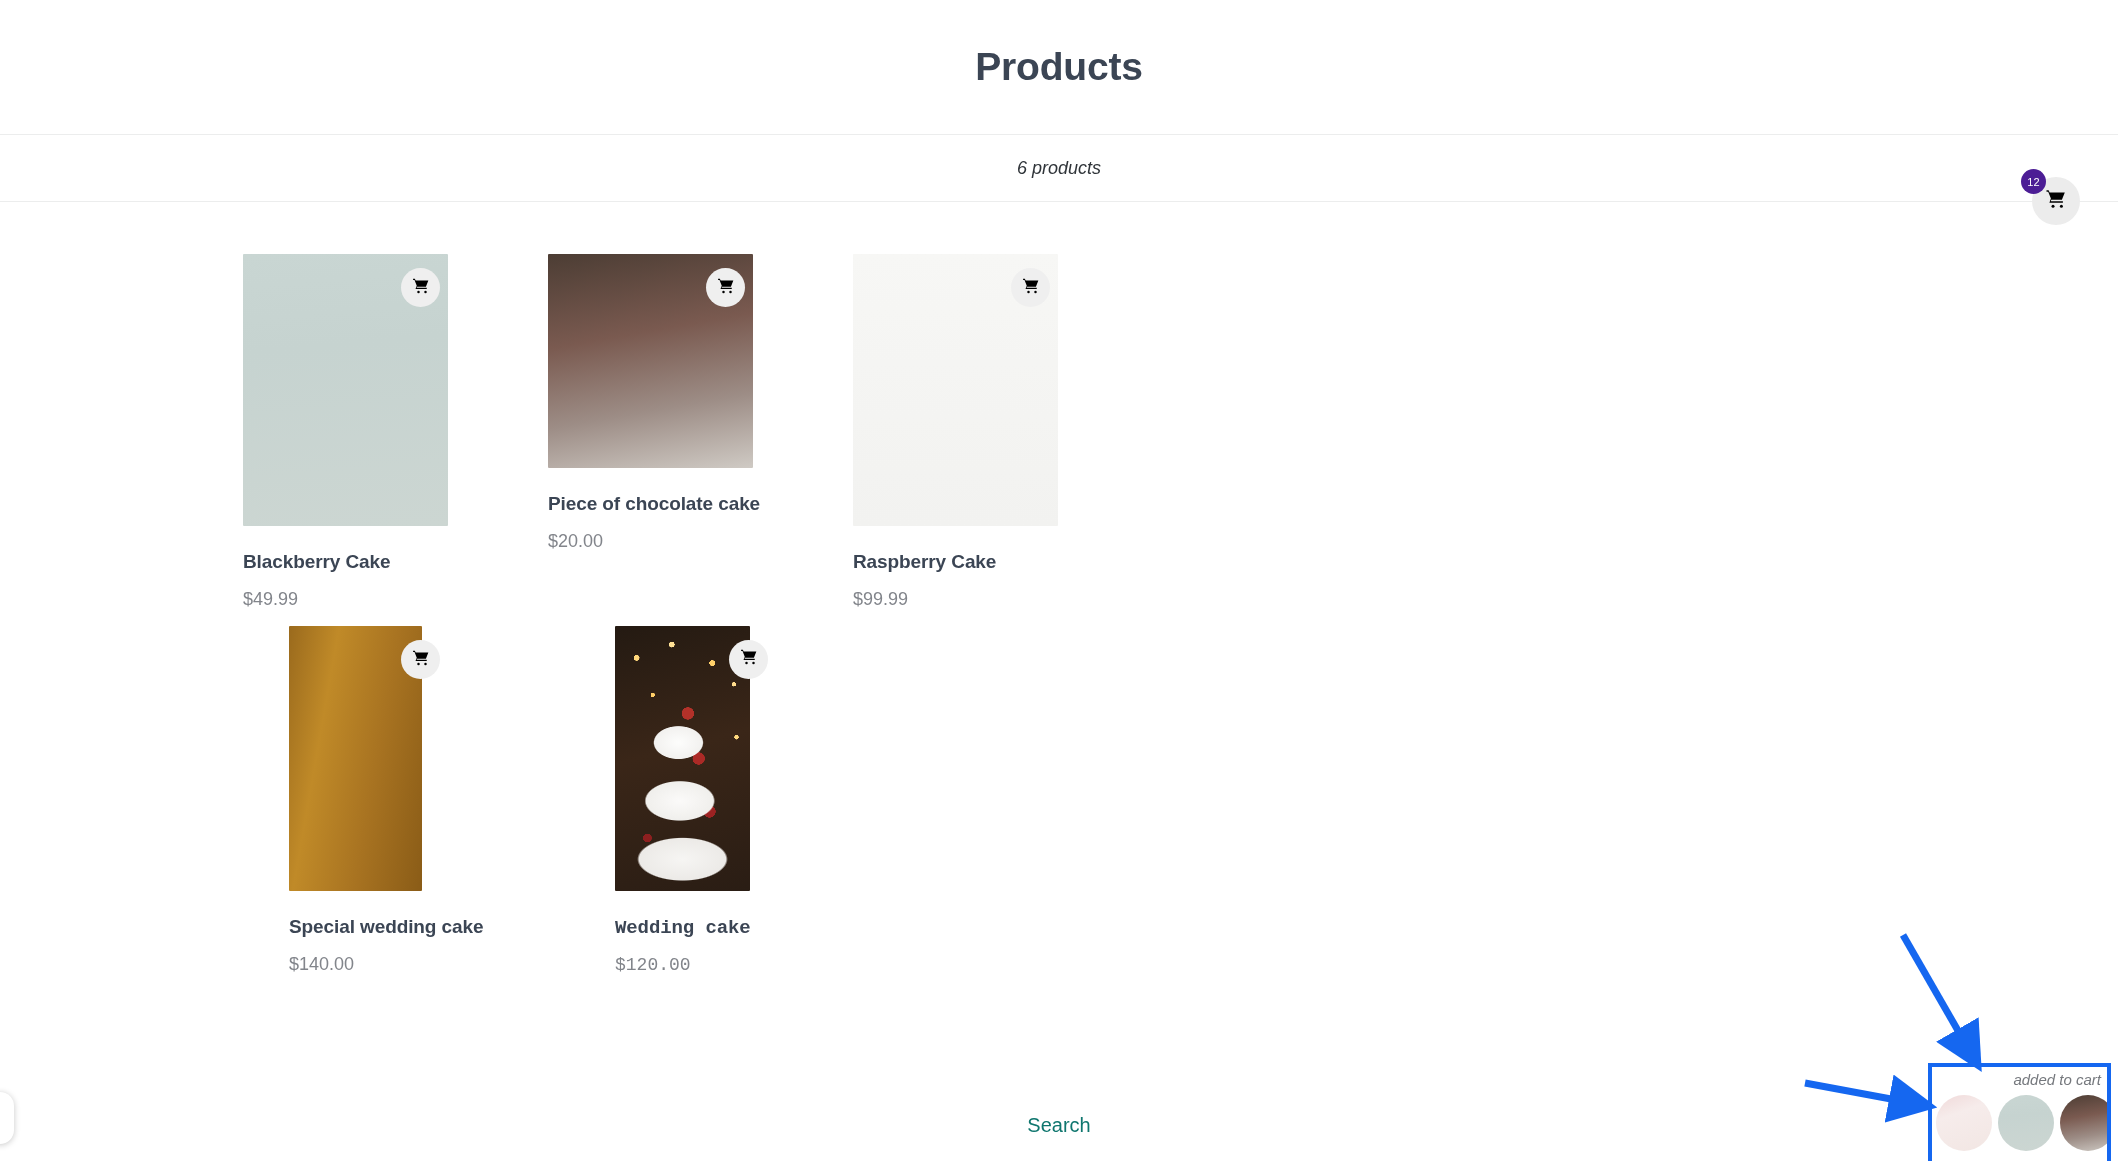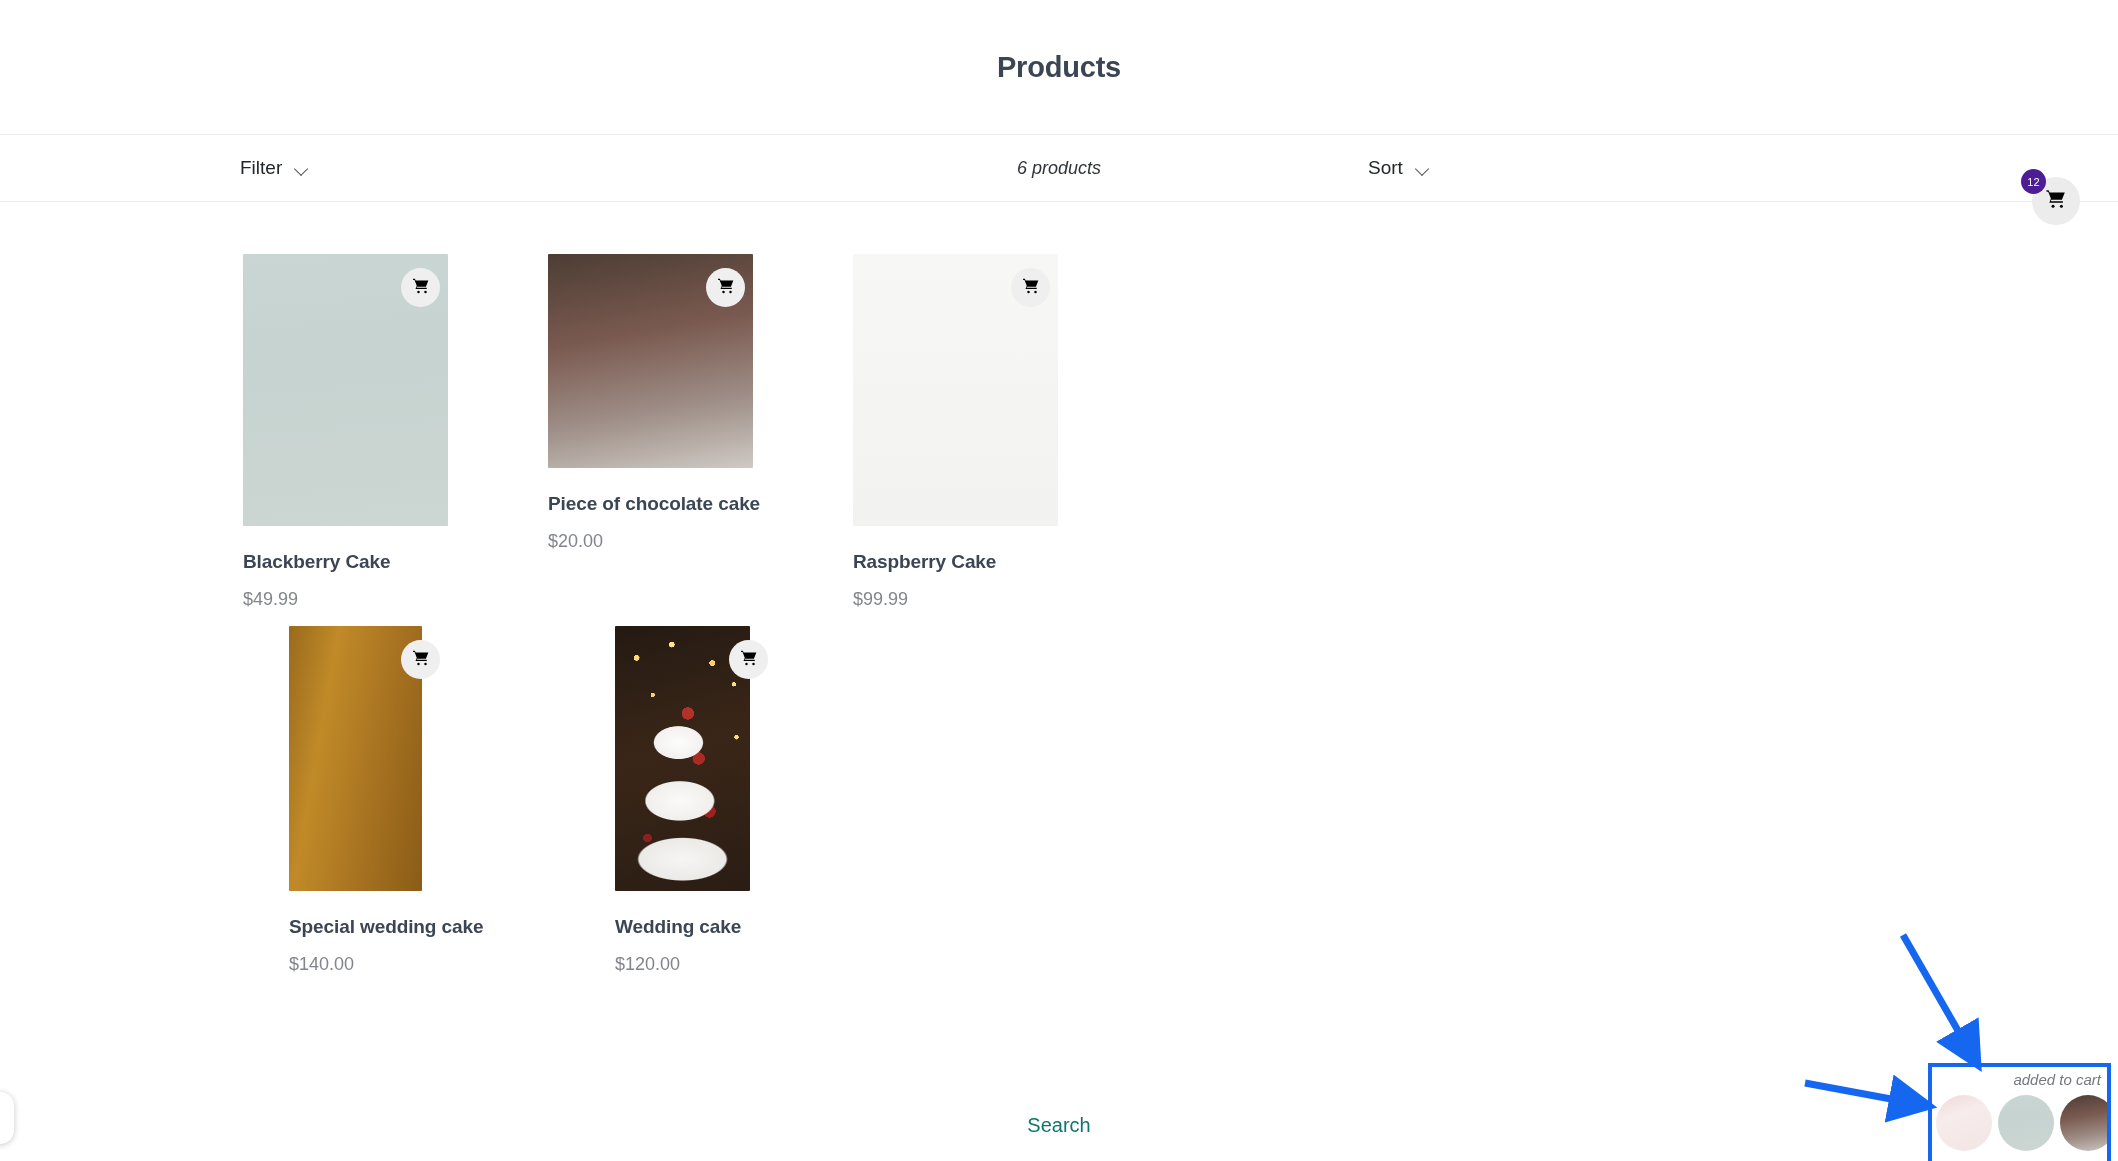--- a/index.html
+++ b/index.html
@@ -19,21 +19,21 @@
 
   
   .header {
     height: 134px;
     display: flex;
     align-items: center;
     justify-content: center;
     background: #fff;
   }
   .page-title {
-    font-size: 29px;
+    font-size: 39px;
     font-weight: 700;
     color: #3b4554;
     letter-spacing: -0.2px;
   }
 
   
   .toolbar {
     position: relative;
     height: 68px;
     border-top: 1px solid #eceded;
@@ -216,30 +216,20 @@
 <body>
 
 <div class="page">
 
   <div class="header">
     <div class="page-title">Products</div>
   </div>
 
   <div class="toolbar">
     <div class="tb-center">6 products</div>
-    <div class="toolbar-inner">
-      <div class="tb-left">
-        <span class="tb-label">Filter</span>
-        <span class="chev"></span>
-      </div>
-      <div class="tb-right">
-        <span class="tb-label">Sort</span>
-        <span class="chev"></span>
-      </div>
-    </div>
   </div>
 
   <div class="cart-badge">12</div>
   <div class="cart-fab">
     <span>
       <svg viewBox="0 0 24 24" fill="#000000" xmlns="http://www.w3.org/2000/svg">
         <path d="M2.5 3.2h2.1l1 2.3h15.2l-2.9 7.3H7.3l-.5 1.4h12.1v1.5H5.4l1.5-4.1L4.2 4.7H2.5z"></path>
         <circle cx="9" cy="19.3" r="1.5"></circle>
         <circle cx="17.4" cy="19.3" r="1.5"></circle>
       </svg>
@@ -353,21 +343,21 @@
               <circle cx="9" cy="19.3" r="1.5"></circle>
                 <circle cx="17.4" cy="19.3" r="1.5"></circle>
             </svg>
           </span>
         </div>
       </div>
       <div class="card-title">Special wedding cake</div>
       <div class="card-price">$140.00</div>
     </div>
 
-    <div class="card" style="margin-left:21px;">
+    <div class="card" style="margin-left:21px;font-family:Liberation Mono, monospace;">
       <div class="thumb-wrap">
         <div class="thumb" style="width:135px;height:265px;background-image:
              radial-gradient(circle 4px at 16% 12%, #ffd77a 0%, #ffd77a 70%, transparent 76%),
              radial-gradient(circle 4px at 42% 7%, #ffe196 0%, #ffe196 70%, transparent 76%),
              radial-gradient(circle 4px at 72% 14%, #ffd06a 0%, #ffd06a 70%, transparent 76%),
              radial-gradient(circle 3px at 88% 22%, #ffdc8d 0%, #ffdc8d 70%, transparent 76%),
              radial-gradient(circle 3px at 28% 26%, #ffce68 0%, #ffce68 70%, transparent 76%),
              radial-gradient(circle 3px at 90% 42%, #ffd97e 0%, #ffd97e 70%, transparent 76%),
              radial-gradient(ellipse 54px 26px at 50% 88%, #f6f5f3 0%, #eceae7 80%, transparent 84%),
              radial-gradient(ellipse 42px 24px at 48% 66%, #fbfaf9 0%, #f0efec 80%, transparent 84%),

